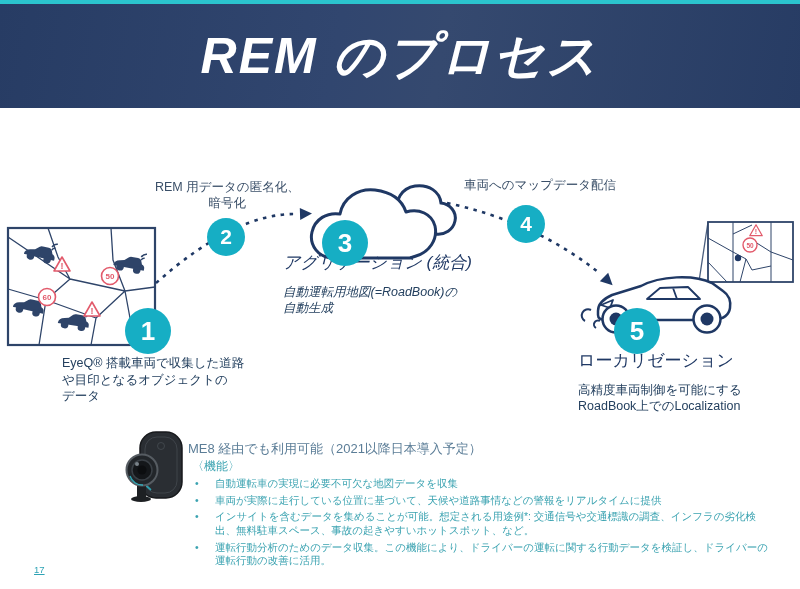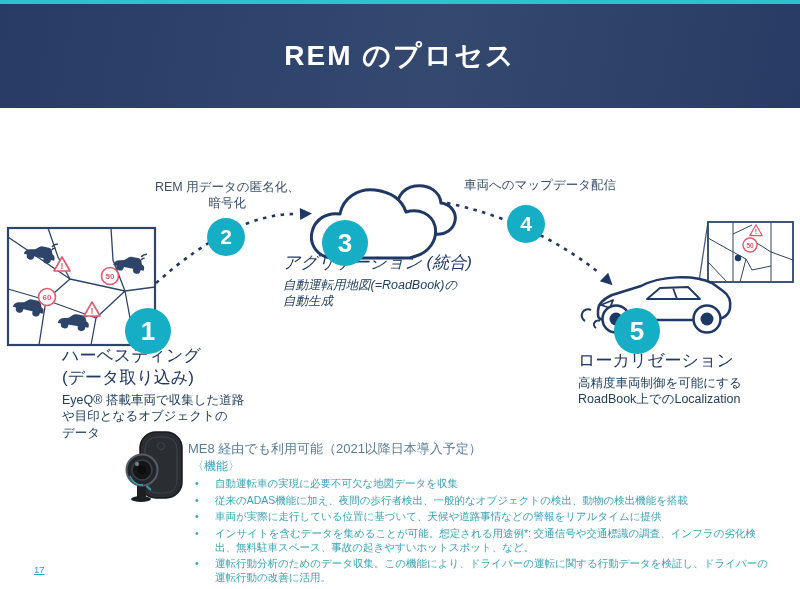--- a/index.html
+++ b/index.html
@@ -10,36 +10,36 @@
   }
   .slide{position:absolute;inset:0;width:800px;height:589px;background:#fff;}
   
   .top-accent{position:absolute;left:0;top:0;width:800px;height:4px;background:#2BC4CE;}
   .header{
     position:absolute;left:0;top:4px;width:800px;height:104px;
     background:linear-gradient(100deg,#273c64 0%,#31466f 42%,#35496f 55%,#273c64 100%);
     display:flex;align-items:center;justify-content:center;
   }
   .header h1{
-    margin:16px;color:#ffffff;font-size:28px;font-weight:600;letter-spacing:2px;
+    margin:16px;color:#ffffff;font-size:50px;font-weight:600;letter-spacing:2px;font-style:italic;
   }
   
   svg.canvas{position:absolute;left:0;top:0;width:800px;height:589px;z-index:1;}
   
   .badge{
     position:absolute;z-index:3;border-radius:50%;
     display:flex;align-items:center;justify-content:center;
     color:#fff;font-weight:700;
   }
   .badge.lg{width:46px;height:46px;font-size:26px;}
   .badge.sm{width:38px;height:38px;font-size:21px;}
   
   .tblock{position:absolute;z-index:2;color:#1F3864;}
   .tblock .t-title{font-size:17px;font-weight:500;line-height:1.28;white-space:pre-line;}
-  .tblock .t-desc{font-size:12.5px;line-height:1.32;white-space:pre-line;margin-top:3px;color:#24405F;}
+  .tblock .t-desc{font-size:12.5px;line-height:1.32;white-space:pre-line;margin-top:10px;color:#24405F;}
   .flow-label{
     position:absolute;z-index:2;font-size:12.5px;line-height:1.3;color:#3A4F68;white-space:pre-line;
   }
   
   .me8-heading{position:absolute;left:188px;top:440px;z-index:2;font-size:13px;color:#5B7D97;}
   .me8-subheading{position:absolute;left:192px;top:458px;z-index:2;font-size:12px;color:#3BA3B1;}
   .me8-bullets{position:absolute;left:193px;top:477px;width:575px;z-index:2;}
   .me8-bullets .li{
     position:relative;padding-left:22px;font-size:10.5px;line-height:1.3;
     color:#3BA3B1;margin-bottom:3px;
@@ -162,22 +162,20 @@
   <div class="badge sm" style="left:207px;top:218px;background:#16AEC4;">2</div>
   <div class="badge lg" style="left:322px;top:220px;background:#16AEC4;">3</div>
   <div class="badge sm" style="left:507px;top:205px;background:#16AEC4;">4</div>
   <div class="badge lg" style="left:614px;top:308px;background:#16AEC4;">5</div>
 
   <div class="flow-label" style="left:155px;top:179px;text-align:center;">REM 用データの匿名化、
 暗号化</div>
   <div class="flow-label" style="left:464px;top:177px;">車両へのマップデータ配信</div>
 
   <div class="tblock" style="left:62px;top:345px;">
-    <div class="t-title">ハーベスティング
-(データ取り込み)</div>
     <div class="t-desc">EyeQ® 搭載車両で収集した道路
 や目印となるオブジェクトの
 データ</div>
   </div>
 
   <div class="tblock" style="left:283px;top:252px;font-style:italic;">
     <div class="t-title">アグリゲーション (統合)</div>
     <div class="t-desc">自動運転用地図(=RoadBook)の
 自動生成</div>
   </div>
@@ -185,21 +183,20 @@
   <div class="tblock" style="left:578px;top:350px;">
     <div class="t-title">ローカリゼーション</div>
     <div class="t-desc">高精度車両制御を可能にする
 RoadBook上でのLocalization</div>
   </div>
 
   <div class="me8-heading">ME8 経由でも利用可能（2021以降日本導入予定）</div>
   <div class="me8-subheading">〈機能〉</div>
   <div class="me8-bullets">
     <div class="li">自動運転車の実現に必要不可欠な地図データを収集</div>
-    <div class="li">従来のADAS機能に加え、夜間の歩行者検出、一般的なオブジェクトの検出、動物の検出機能を搭載</div>
     <div class="li">車両が実際に走行している位置に基づいて、天候や道路事情などの警報をリアルタイムに提供</div>
     <div class="li">インサイトを含むデータを集めることが可能。想定される用途例*: 交通信号や交通標識の調査、インフラの劣化検出、無料駐車スペース、事故の起きやすいホットスポット、など。</div>
     <div class="li">運転行動分析のためのデータ収集。この機能により、ドライバーの運転に関する行動データを検証し、ドライバーの運転行動の改善に活用。</div>
   </div>
 
   <div class="page-number">17</div>
 
 </div>
 
 </body></html>

